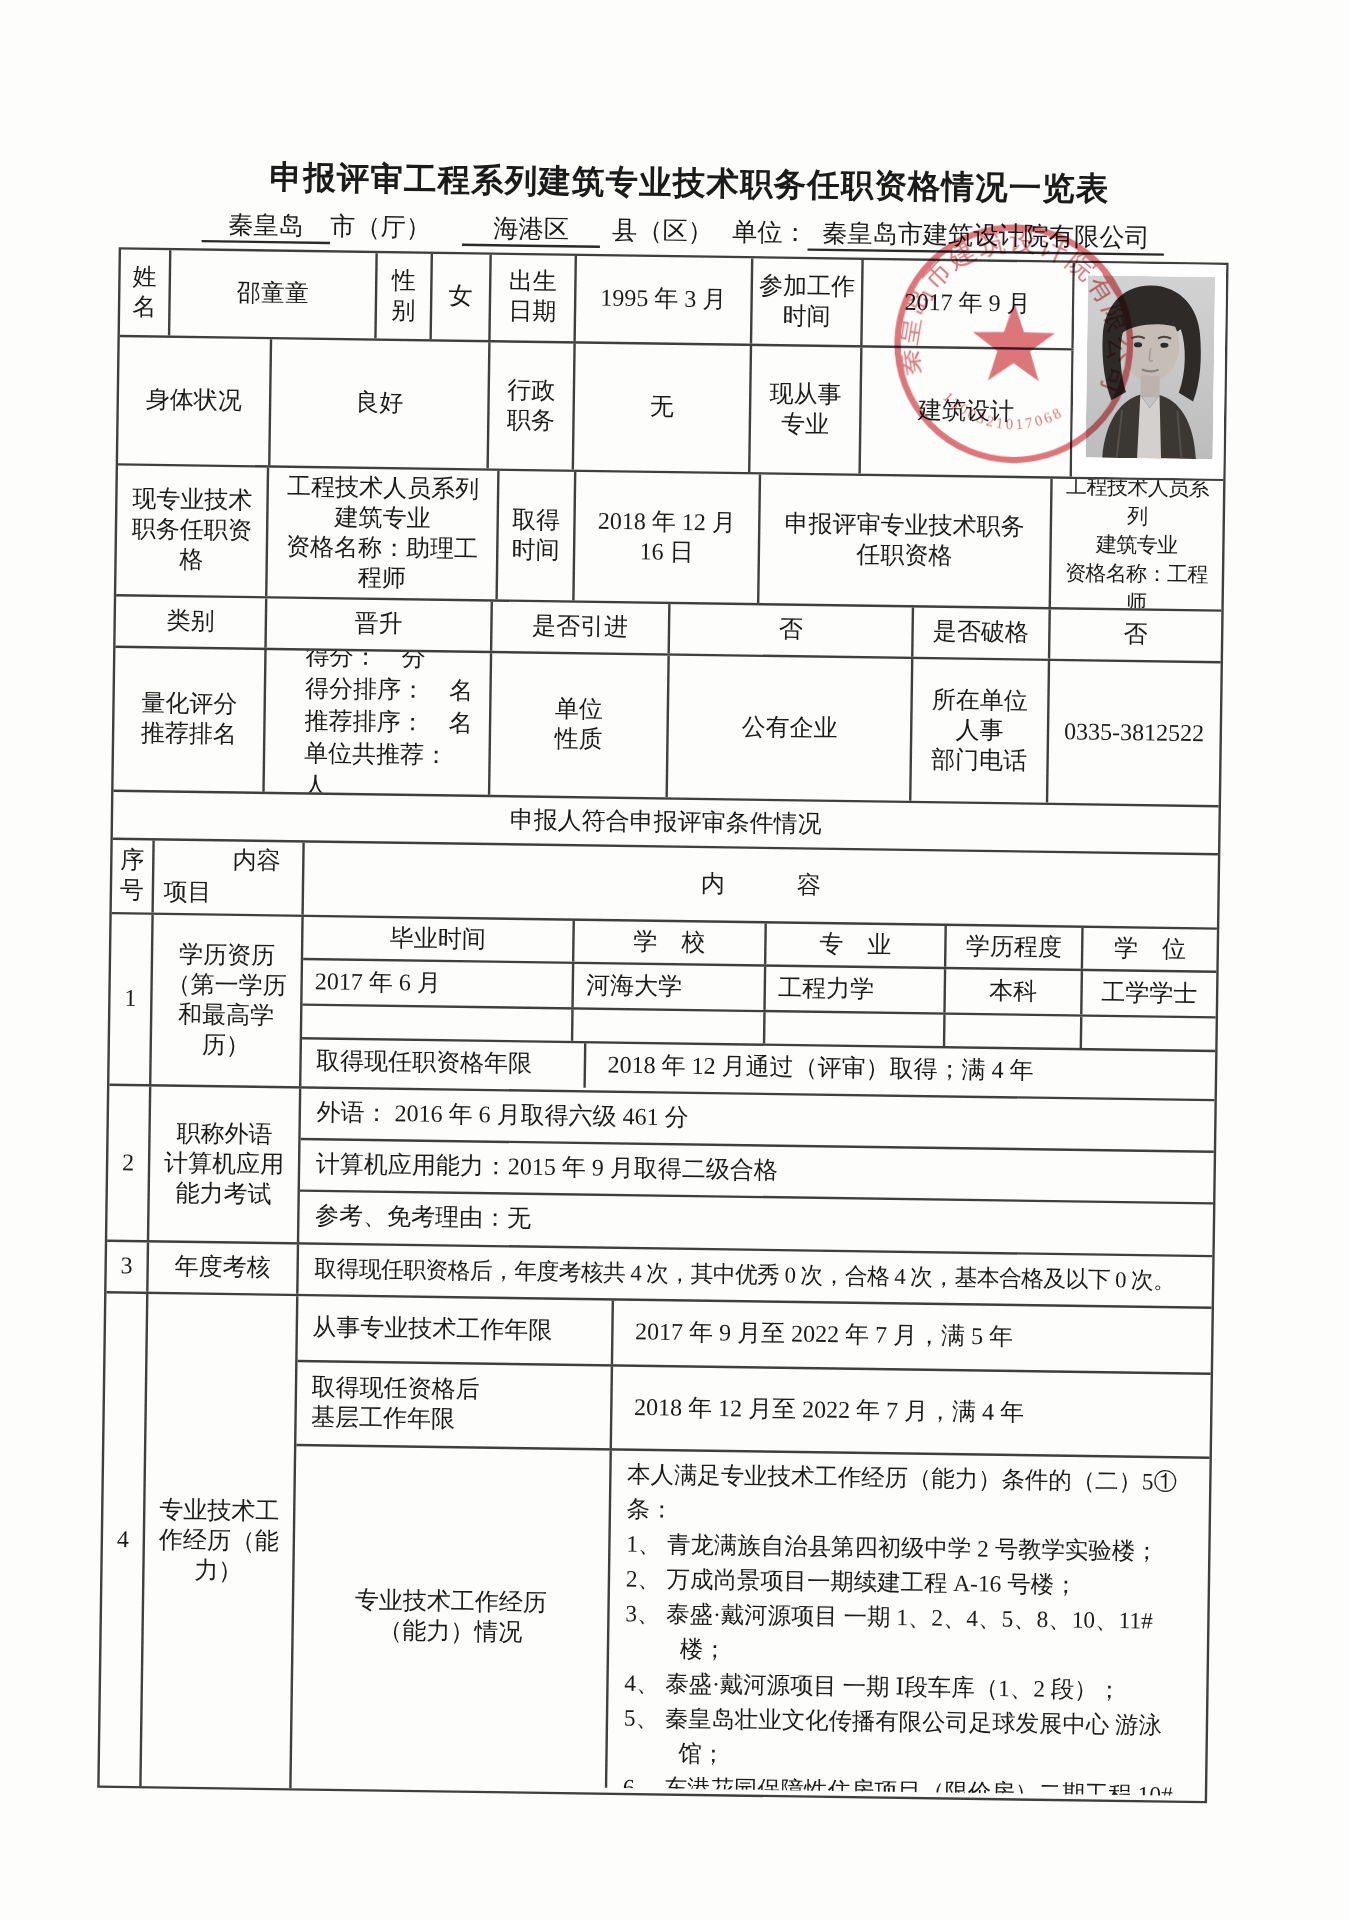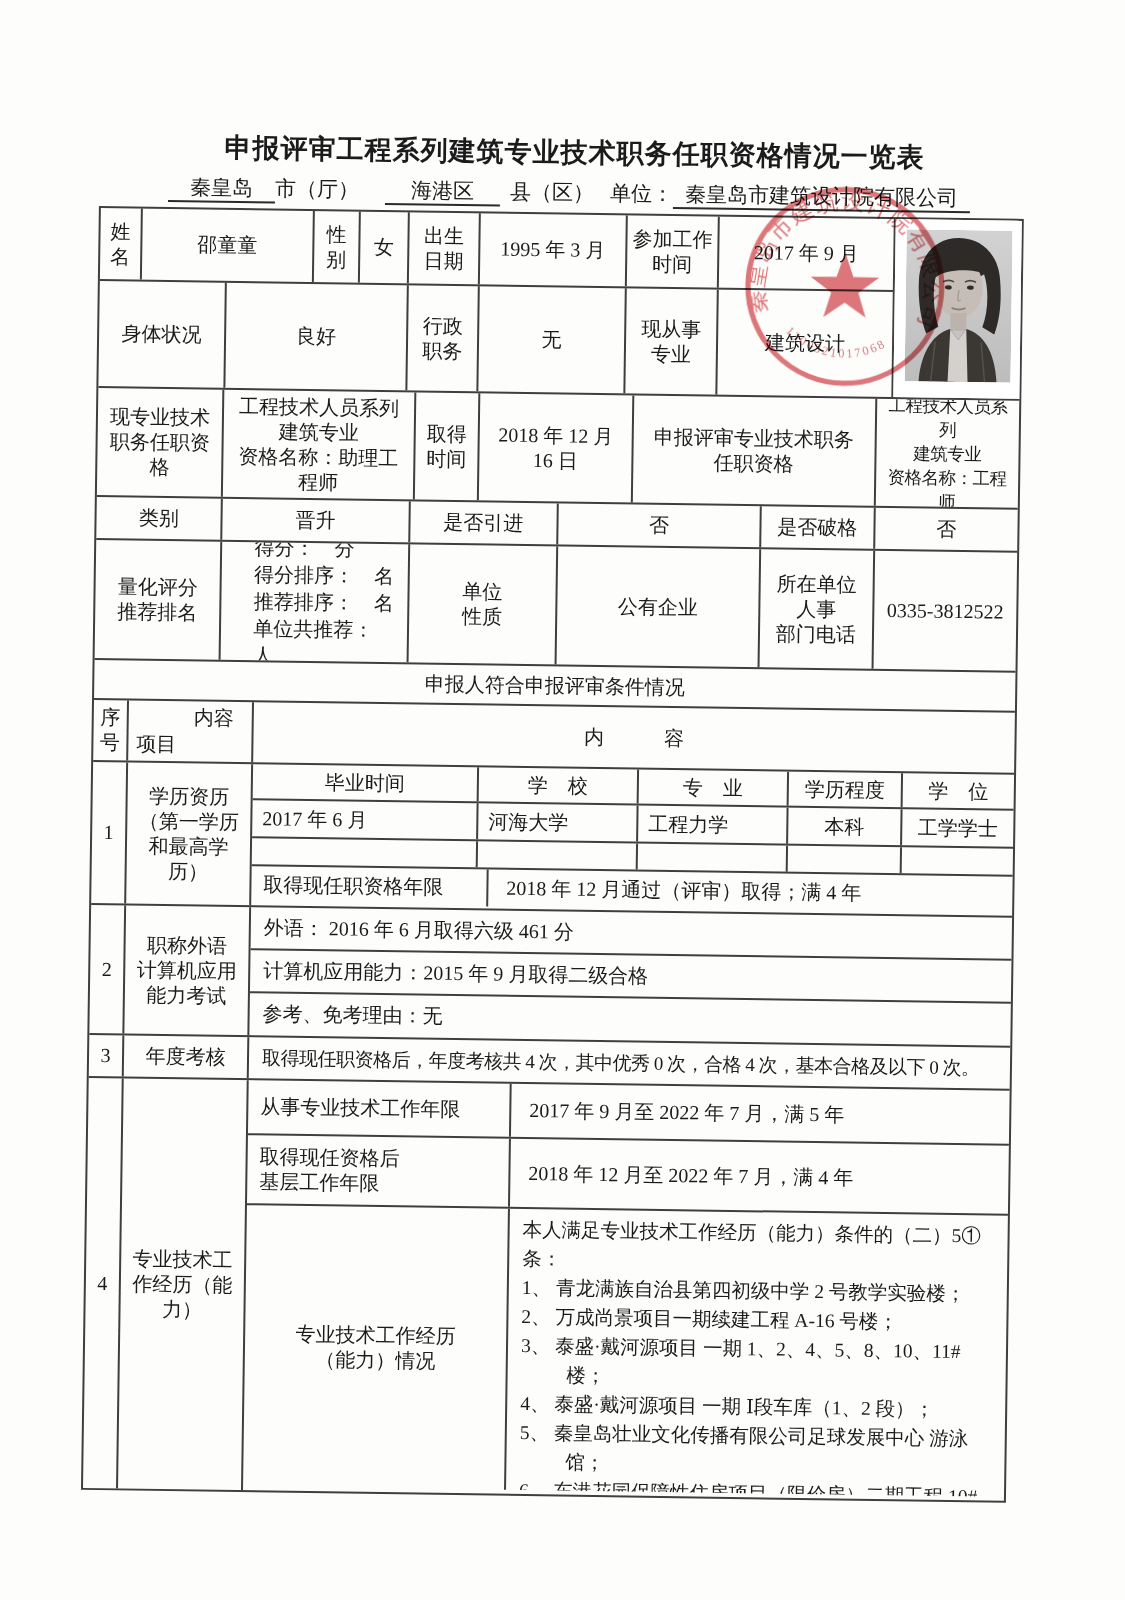--- a/index.html
+++ b/index.html
@@ -71,21 +71,21 @@
 
     <div class="row" style="height:180px;">
       <div class="vstack" style="width:795px;">
         <div class="row" style="height:73px;">
           <div class="c pre" style="width:42px;">姓
 名</div>
           <div class="c" style="width:172px;">邵童童</div>
           <div class="c pre" style="width:46px;">性
 别</div>
           <div class="c" style="width:49px;">女</div>
-          <div class="c pre" style="width:71px;">出生
+          <div class="c pre" style="width:71px;font-family:Liberation Mono, monospace;">出生
 日期</div>
           <div class="c" style="width:147px;">1995 年 3 月</div>
           <div class="c pre" style="width:92px;">参加工作
 时间</div>
           <div class="c" style="width:176px;">2017 年 9 月</div>
         </div>
         <div class="row noB" style="height:105px;">
           <div class="c" style="width:127px;">身体状况</div>
           <div class="c" style="width:182px;">良好</div>
           <div class="c pre" style="width:71px;">行政

